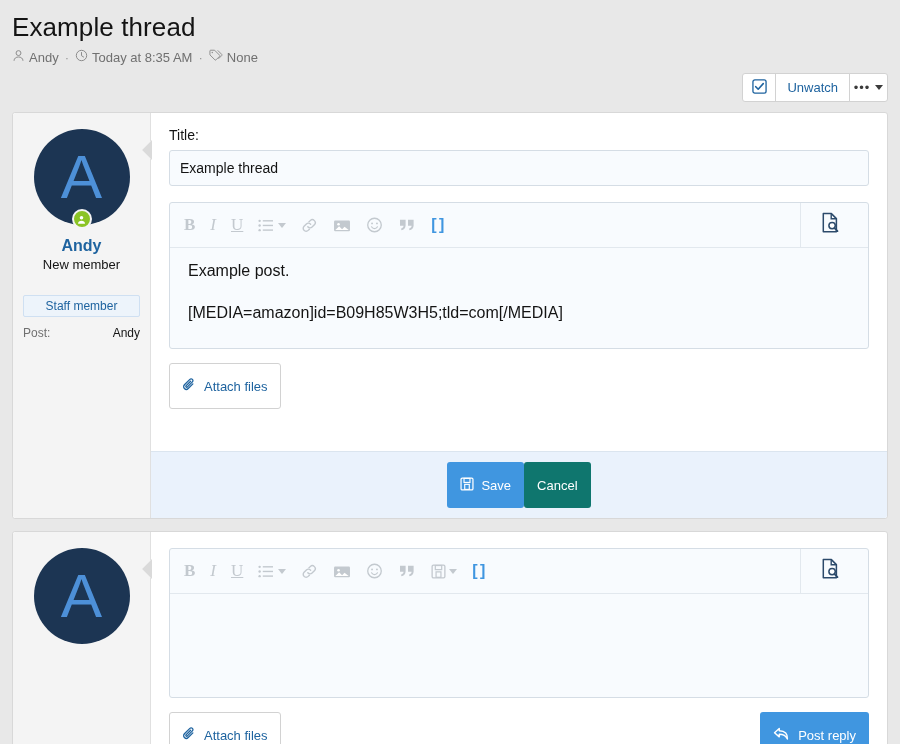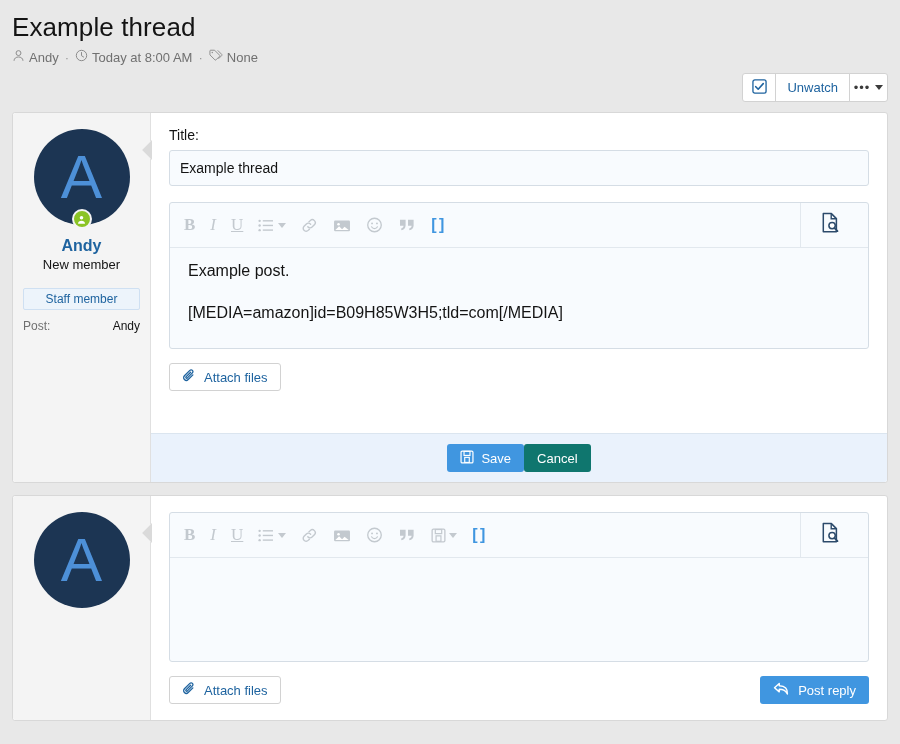--- a/index.html
+++ b/index.html
@@ -91,21 +91,21 @@
     width: 20px; height: 20px; border-radius: 50%;
     background: #8bc425; border: 2px solid #f4f4f4;
     display: flex; align-items: center; justify-content: center;
   }
   .username {
     text-align: center; margin-top: 12px;
     font-size: 16px; font-weight: bold; color: #1e639f;
   }
   .usertitle { text-align: center; margin-top: 2px; font-size: 13px; color: #141414; }
   .banner {
-    margin-top: 16px; text-align: center; font-size: 12px;
+    margin-top: 23px; text-align: center; font-size: 12px;
     color: #1e639f; background: #edf4fb; border: 1px solid #cfe0f2;
     border-radius: 2px; padding: 3px 4px;
   }
   .pairs { margin-top: 8px; }
   .pair { display: flex; justify-content: space-between; font-size: 12px; padding: 1px 0; }
   .pair .k { color: #707070; }
   .pair .v { color: #141414; }
 
   
   .field-block { padding: 14px 18px 0 18px; }
@@ -150,21 +150,21 @@
   }
   .editor-body p { margin: 0 0 21px 0; }
   .editor-body p:last-child { margin-bottom: 0; }
   .editor-body.empty { min-height: 103px; }
 
   
   .attach-row { padding: 14px 18px 16px 18px; display: flex; align-items: center; justify-content: space-between; }
   .btn {
     display: inline-flex; align-items: center; gap: 7px;
     border-radius: 3px; font-size: 13px; cursor: pointer;
-    padding: 0 12px; height: 28px; border: 1px solid transparent;
+    padding: 0 12px; height: 46px; border: 1px solid transparent;
     font-family: "Liberation Sans", sans-serif;
   }
   .btn-default { background: #fff; border-color: #d2d2d2; color: #1e639f; }
   .btn-primary { background: #4096e0; color: #fff; }
   .btn-secondary { background: #0f766e; color: #fff; }
 
   .msg-footer {
     border-top: 1px solid #dbe5ef; background: #eaf2fc;
     padding: 10px 18px; display: flex; justify-content: center; 
     border-radius: 0 0 3px 0;
@@ -189,21 +189,21 @@
         <span>Andy</span>
       </span>
       <span class="sep">·</span>
       <span class="mi">
         <span class="icon-svg">
           <svg width="13" height="13" viewBox="0 0 16 16">
               <circle cx="8" cy="8" r="6.4" fill="none" stroke="#8a8a8a" stroke-width="1.2"></circle>
               <path d="M8 4.3V8.2l2.6 1.7" fill="none" stroke="#8a8a8a" stroke-width="1.2" stroke-linecap="round"></path>
             </svg>
         </span>
-        <span>Today at 8:00 AM</span>
+        <span>Today at 8:35 AM</span>
       </span>
       <span class="sep">·</span>
       <span class="mi">
         <span class="icon-svg">
           <svg width="14" height="13" viewBox="0 0 18 16">
               <path d="M1.2 7.2V2.2a1 1 0 0 1 1-1h5l6.4 6.4a1 1 0 0 1 0 1.4l-4.6 4.6a1 1 0 0 1-1.4 0z" fill="none" stroke="#8a8a8a" stroke-width="1.2"></path>
               <circle cx="4.2" cy="4.2" r="0.9" fill="#8a8a8a"></circle>
               <path d="M11.2 1.4l5.2 5.2a1 1 0 0 1 0 1.4l-4.2 4.2" fill="none" stroke="#8a8a8a" stroke-width="1.2"></path>
             </svg>
         </span>

